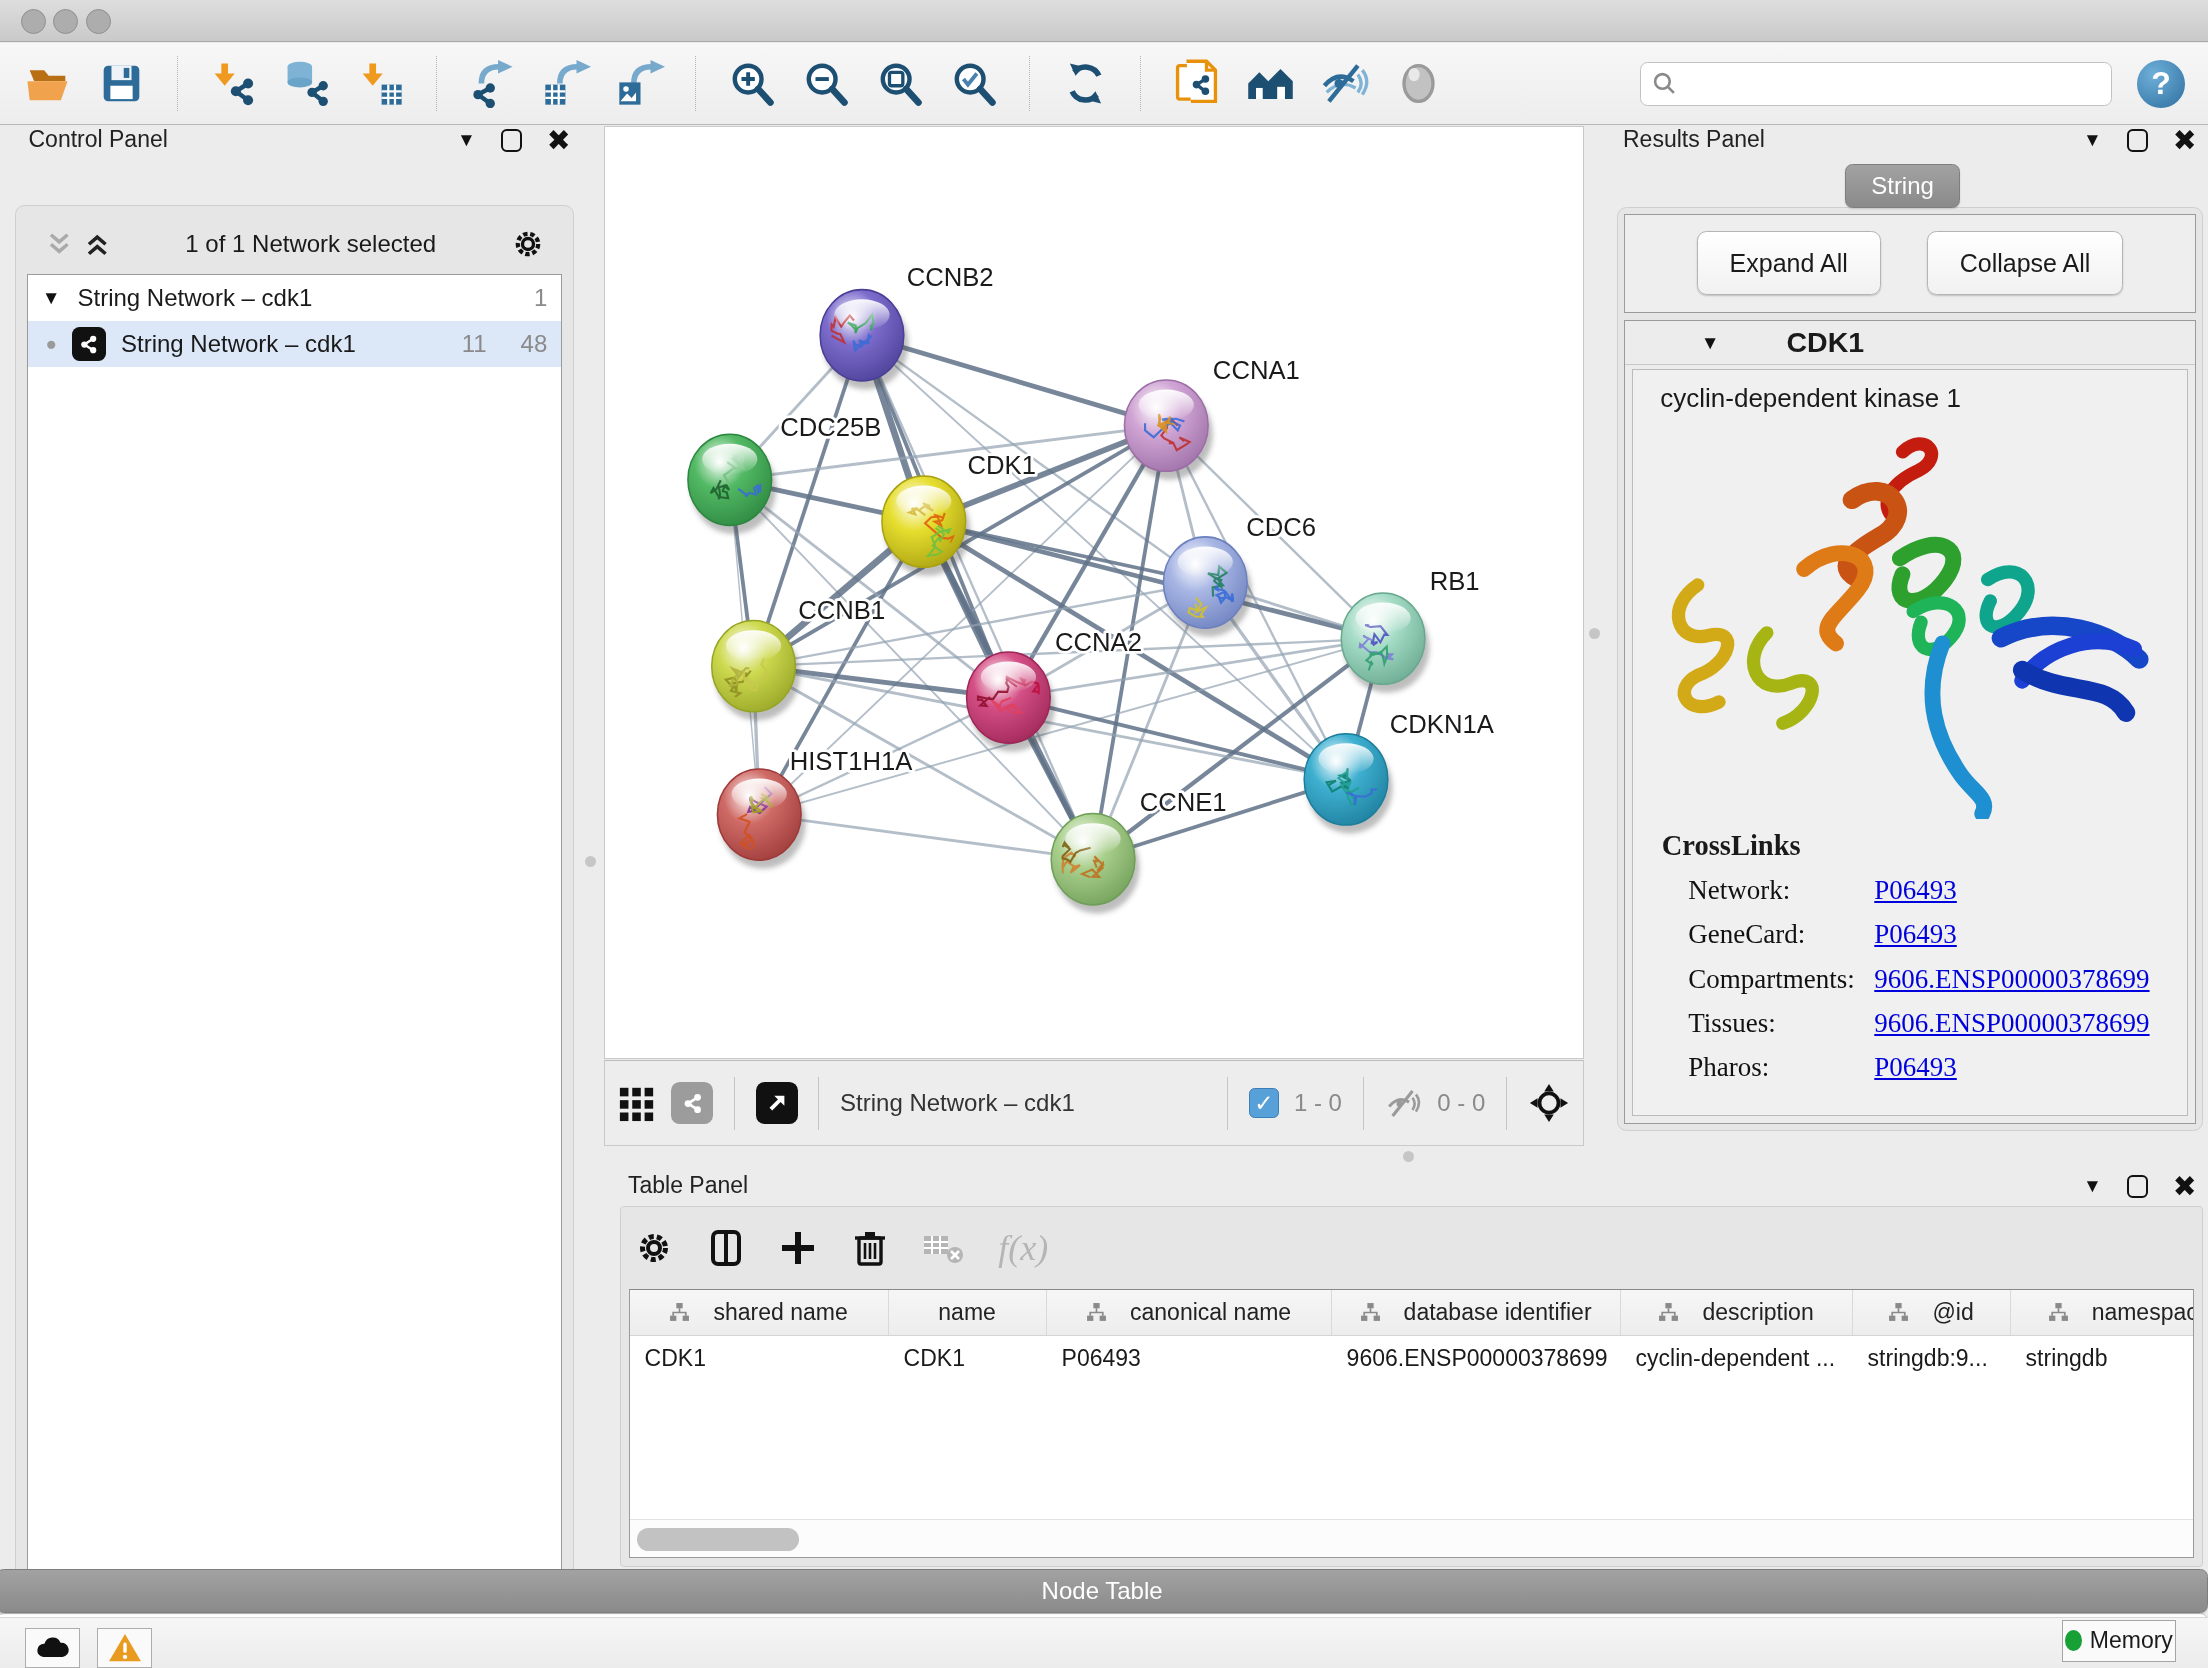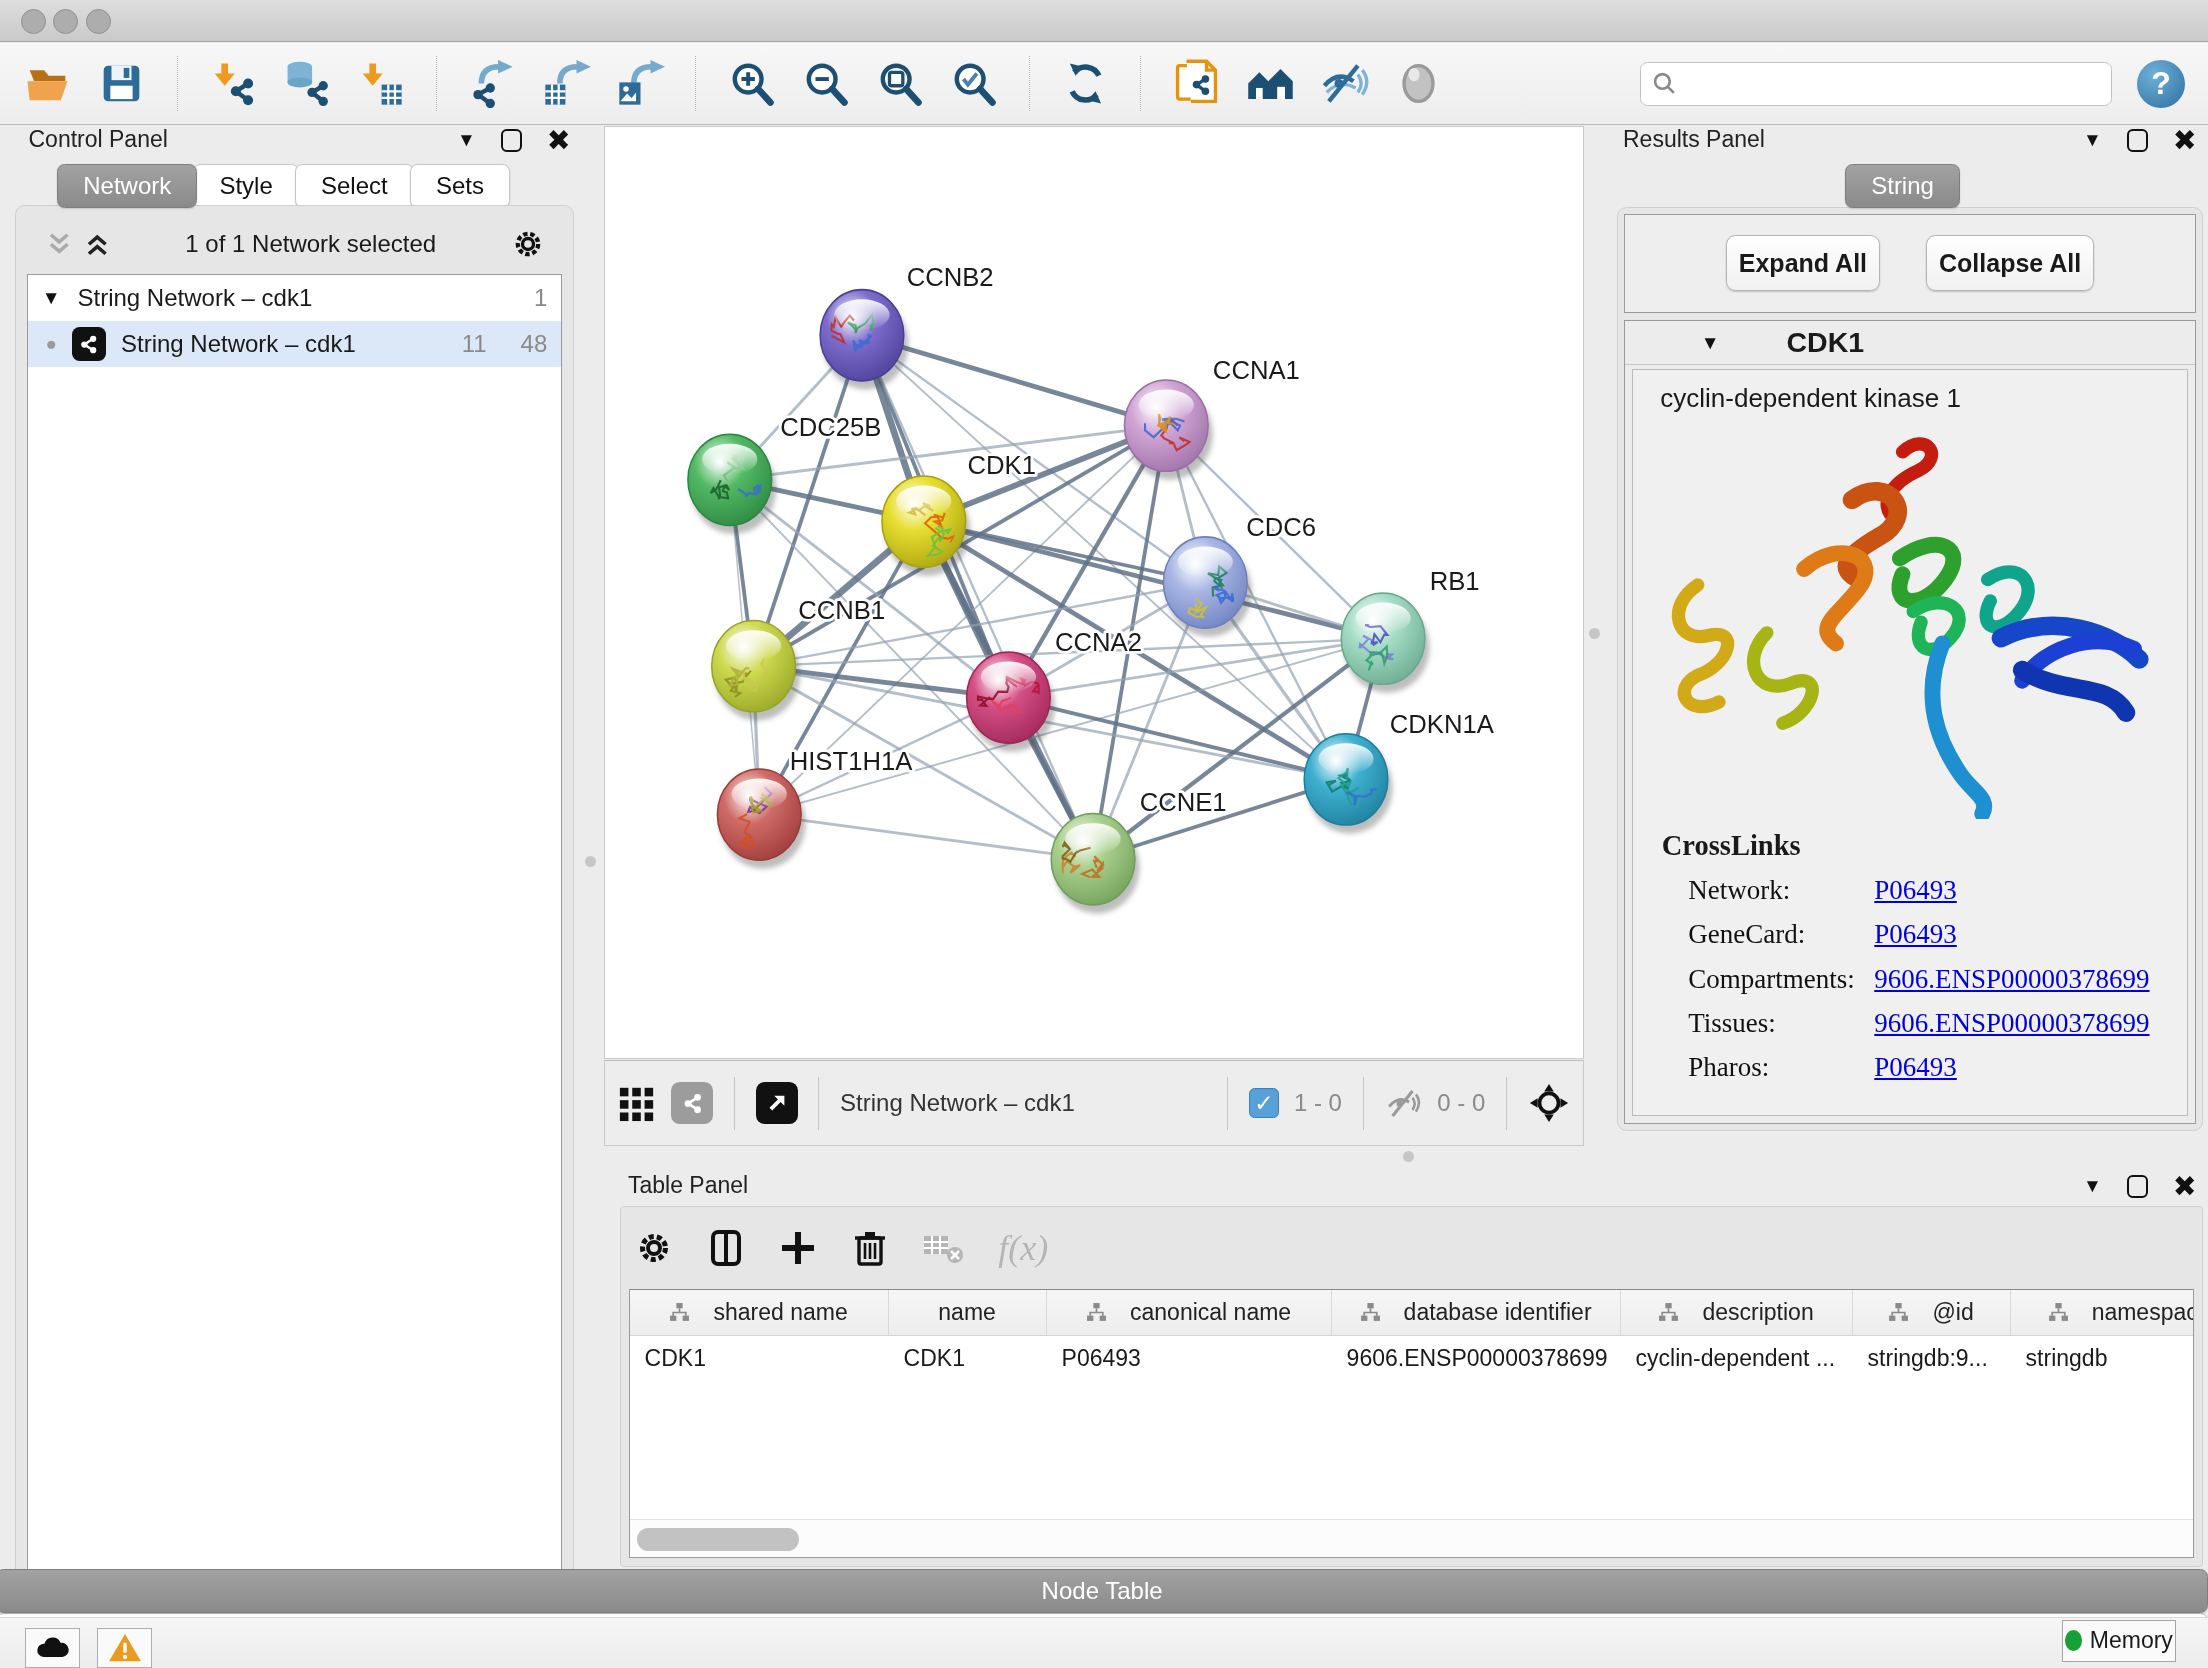--- a/index.html
+++ b/index.html
@@ -56,22 +56,22 @@
   .netbar .vsep { width:0; height:53px; border-left:1px solid #c4c4c4; margin:0 5.7px; }
   .netbar .counts { color:#8a8a8a; }
   .blackbadge { width:42px; height:42px; border-radius:8.6px; background:#111; display:flex; align-items:center; justify-content:center; }
   .graybadge { width:42px; height:42px; border-radius:8.6px; background:#9c9c9c; display:flex; align-items:center; justify-content:center; }
   .checkbox { width:30px; height:30px; border-radius:5.7px; background:#58a0d8; border:1px solid #3a7fb8;
     color:#fff; font-size:23px; display:flex; align-items:center; justify-content:center; }
 
   
   .rp-buttonrow { position:absolute; left:5.7px; right:5.7px; top:5.7px; height:99px; border:1.9px solid #9a9a9a; background:#eee;
     display:flex; align-items:center; justify-content:center; gap:46px; }
-  .pushbtn { height:56px; padding:0 12px; background:linear-gradient(#fff,#f1f1f1); border:1px solid #b5b5b5; border-radius:9.5px;
-    font-size:25px; display:flex; align-items:center; box-shadow:0 1px 1.9px rgba(0,0,0,.2);font-weight:bold; }
+  .pushbtn { height:64px; padding:0 32px; background:linear-gradient(#fff,#f1f1f1); border:1px solid #b5b5b5; border-radius:9.5px;
+    font-size:25px; display:flex; align-items:center; box-shadow:0 1px 1.9px rgba(0,0,0,.2); }
   .rp-entry { position:absolute; left:5.7px; right:5.7px; top:112px; bottom:5.7px; border:1.9px solid #9a9a9a; background:#ececec; }
   .rp-entryhead { height:44px; display:flex; align-items:center; gap:67px; padding-left:76px; border-bottom:1px solid #c9c9c9; }
   .rp-entryhead .gname { font-size:28.5px; font-weight:bold; }
   .rp-entrybody { position:absolute; left:7.6px; right:7.6px; top:48px; bottom:7.6px; border:1px solid #bbb; background:#f0f0f0; overflow:hidden; }
   .rp-desc { font-size:26px; padding:13.3px 0 0 27px; }
   .xlinks-title { font-family:"Liberation Serif",serif; font-weight:bold; font-size:28.5px; padding:11.4px 0 5.7px 28.5px; }
   .xlrow { display:flex; font-family:"Liberation Serif",serif; font-size:27px; padding:6.7px 0 6.7px 55px; }
   .xlrow .xl-label { width:186px; color:#111; }
   .xlrow a { color:#0000dd; text-decoration:underline; }
 
@@ -263,26 +263,20 @@
       <input type="text" value="" style="">
     </span>
     <span class="helpbtn">?</span>
   </div>
 
   <div class="phead" style="left:28.5px; top:126px;">Control Panel</div>
   <div class="pbtns" style="left:457px; top:126px;">
     <span class="tri">▼</span>
     <span class="floatsq"></span>
     <span class="closex">✖</span>
-  </div>
-  <div class="tabbar" style="left:61px; top:164px;">
-    <div class="tab sel">Network</div>
-    <div class="tab">Style</div>
-    <div class="tab">Select</div>
-    <div class="tab">Sets</div>
   </div>
   <div class="inset" style="left:15px; top:205px; width:559px; height:1404px;">
     <div class="cp-statusrow">
       <svg width="28.5" height="28.5" viewBox="0 0 24 24">
           <polyline points="5,4 12,10 19,4" fill="none" stroke="#aaa" stroke-width="3"></polyline>
           <polyline points="5,12 12,18 19,12" fill="none" stroke="#aaa" stroke-width="3"></polyline>
         </svg>
       <svg width="28.5" height="28.5" viewBox="0 0 24 24" style="margin-left:9.5px">
           <polyline points="5,20 12,14 19,20" fill="none" stroke="#222" stroke-width="3"></polyline>
           <polyline points="5,12 12,6 19,12" fill="none" stroke="#222" stroke-width="3"></polyline>

